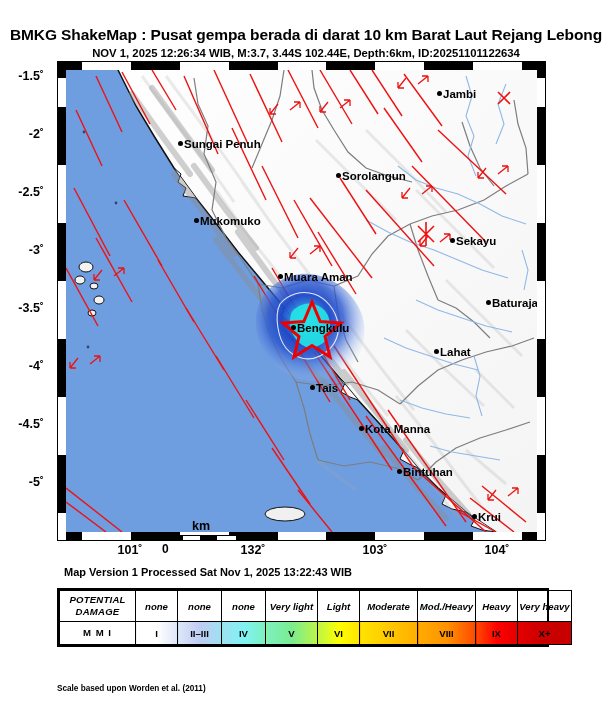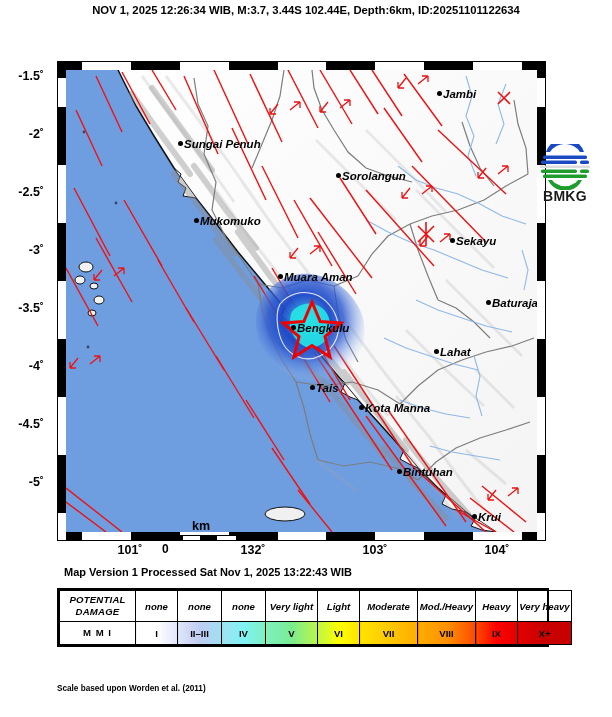--- a/index.html
+++ b/index.html
@@ -39,21 +39,21 @@
   #tb-bottom{left:1px;bottom:1px;width:487px;height:8px;}
   #tb-left{left:1px;top:1px;width:8px;height:478px;}
   #tb-right{right:1px;top:1px;width:8px;height:478px;}
   .tickband .seg{position:absolute;background:#000;}
   #tb-top .seg,#tb-bottom .seg{top:0;height:8px;}
   #tb-left .seg,#tb-right .seg{left:0;width:8px;}
 
   
   #map-inner{
     position:absolute;left:9px;top:9px;width:471px;height:462px;
-    overflow:hidden;background:#fde047;font-style:italic;
+    overflow:hidden;background:#fde047;
   }
   #land-svg{position:absolute;left:0;top:0;}
 
   
   .axlab{position:absolute;font-size:12.5px;font-weight:bold;white-space:nowrap;}
   #ylabels .axlab{position:absolute;right:0;text-align:right;}
   #ylabels{position:absolute;left:0px;top:61px;width:52px;height:480px;}
   #xlabels{position:absolute;left:57px;top:543px;width:489px;height:20px;}
   #xlabels .axlab{position:absolute;top:0;text-align:center;transform:translateX(-50%);}
 
@@ -101,20 +101,21 @@
   .r1 td{height:30px;font-size:9.7px;}
   .r2 td{height:30px;font-size:9.7px;font-weight:bold;font-style:italic;}
   .r3 td{height:22px;font-size:11px;font-weight:bold;}
   .r3 td.rowhead{font-size:7.6px;letter-spacing:1px;}
   #credit{position:absolute;left:57px;top:684px;font-size:8.2px;font-weight:bold;}
 </style>
 </head>
 <body>
 
 <div id="header">
+  <div id="title">BMKG ShakeMap : Pusat gempa berada di darat 10 km Barat Laut Rejang Lebong</div>
   <div id="subtitle">NOV 1, 2025 12:26:34 WIB, M:3.7, 3.44S 102.44E, Depth:6km, ID:20251101122634</div>
 </div>
 
 <div id="ylabels">
   <div class="axlab" style="top:8px;right:8px;">-1.5˚</div>
   <div class="axlab" style="top:66px;right:8px;">-2˚</div>
   <div class="axlab" style="top:124px;right:8px;">-2.5˚</div>
   <div class="axlab" style="top:182px;right:8px;">-3˚</div>
   <div class="axlab" style="top:240px;right:8px;">-3.5˚</div>
   <div class="axlab" style="top:298px;right:8px;">-4˚</div>
@@ -331,21 +332,21 @@
     <div class="city" style="left:371px;top:18px;"><span class="dot"></span><span class="nm">Jambi</span></div>
     <div class="city" style="left:112px;top:68px;"><span class="dot"></span><span class="nm">Sungai Penuh</span></div>
     <div class="city" style="left:270px;top:100px;"><span class="dot"></span><span class="nm">Sorolangun</span></div>
     <div class="city" style="left:128px;top:145px;"><span class="dot"></span><span class="nm">Mukomuko</span></div>
     <div class="city" style="left:384px;top:165px;"><span class="dot"></span><span class="nm">Sekayu</span></div>
     <div class="city" style="left:212px;top:201px;"><span class="dot"></span><span class="nm">Muara Aman</span></div>
     <div class="city" style="left:420px;top:227px;"><span class="dot"></span><span class="nm">Baturaja</span></div>
     <div class="city" style="left:225px;top:252px;"><span class="dot"></span><span class="nm">Bengkulu</span></div>
     <div class="city" style="left:368px;top:276px;"><span class="dot"></span><span class="nm">Lahat</span></div>
     <div class="city" style="left:244px;top:312px;"><span class="dot"></span><span class="nm">Tais</span></div>
-    <div class="city" style="left:293px;top:332px;"><span class="dot"></span><span class="nm">Kota Manna</span></div>
+    <div class="city" style="left:293px;top:353px;"><span class="dot"></span><span class="nm">Kota Manna</span></div>
     <div class="city" style="left:331px;top:396px;"><span class="dot"></span><span class="nm">Bintuhan</span></div>
     <div class="city" style="left:406px;top:441px;"><span class="dot"></span><span class="nm">Krui</span></div>
   </div>
 
   <div class="tickband" id="tb-top">
     <i class="seg" style="left:0px;width:24px;"></i>
       <i class="seg" style="left:73px;width:49px;"></i>
     <i class="seg" style="left:171px;width:49px;"></i>
       <i class="seg" style="left:268px;width:49px;"></i>
     <i class="seg" style="left:366px;width:49px;"></i>
@@ -368,39 +369,20 @@
   </div>
   <div class="tickband" id="tb-right">
     <i class="seg" style="top:0px;height:16px;"></i>
       <i class="seg" style="top:45px;height:58px;"></i>
     <i class="seg" style="top:161px;height:58px;"></i>
       <i class="seg" style="top:277px;height:58px;"></i>
     <i class="seg" style="top:393px;height:58px;"></i>
   </div>
   <div id="map-frame"></div>
 
-  <div id="bmkg-logo">
-    <svg width="70" height="46" viewBox="0 0 70 46">
-      <g fill="#1a49c4">
-        <path d="M16,8 A20,20 0 0 1 54,8 L50,8 A18,18 0 0 0 20,8 Z"></path>
-        <rect x="13" y="11.5" width="44" height="3.6" rx="1.6"></rect>
-        <rect x="11" y="16.5" width="36" height="3.6" rx="1.6"></rect>
-        <rect x="50" y="16.5" width="9" height="3.6" rx="1.6"></rect>
-      </g>
-      <rect x="10" y="21.5" width="50" height="2.6" fill="#dcdcdc"></rect>
-      <g fill="#1f9c2e">
-        <rect x="11" y="25.5" width="36" height="3.6" rx="1.6"></rect>
-        <rect x="50" y="25.5" width="9" height="3.6" rx="1.6"></rect>
-        <rect x="13" y="30.5" width="44" height="3.6" rx="1.6"></rect>
-        <path d="M18,36 A19,19 0 0 0 52,36 L48,36 A16,16 0 0 1 22,36 Z"></path>
-        <path d="M22,39.5 A16,13 0 0 0 48,39.5 L44,39.5 A13,10 0 0 1 26,39.5 Z"></path>
-      </g>
-    </svg>
-    <div class="lg-txt">BMKG</div>
-  </div>
 
   <div id="scalebar">
     <div class="km">km</div>
     <div class="bar">
       <i style="left:0px;width:17px;"></i>
         <i style="left:34px;width:17px;"></i>
     </div>
     <div class="nums">
       <span style="left:2px;">0</span>
       <span style="left:62px;margin-top:44px;">50</span>

